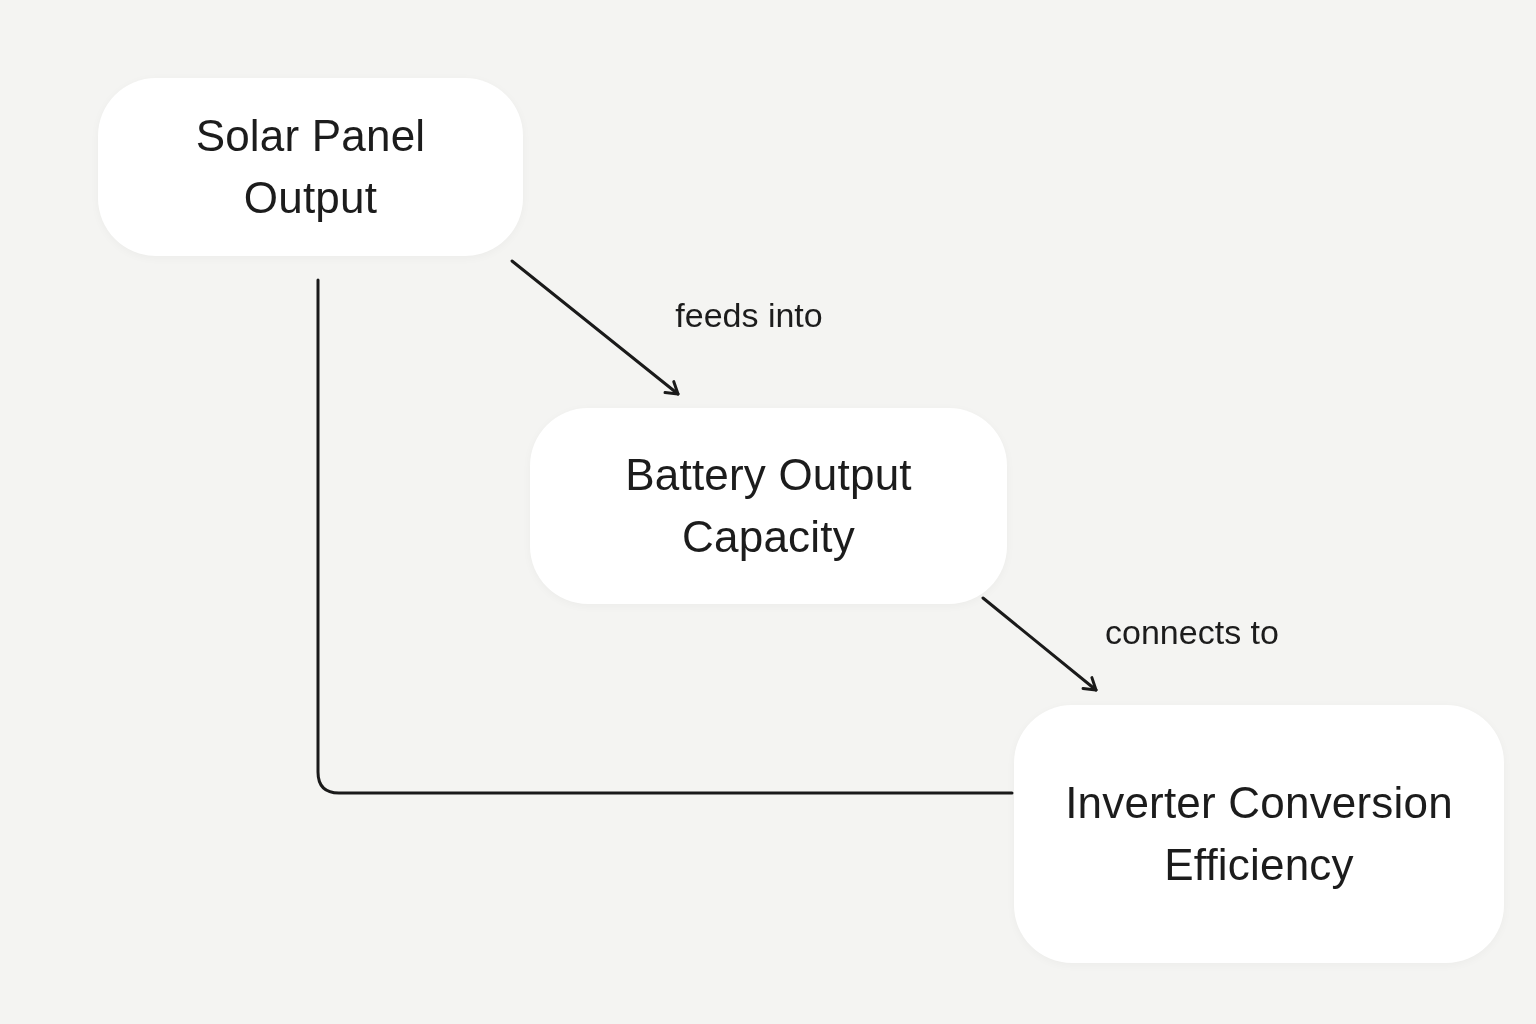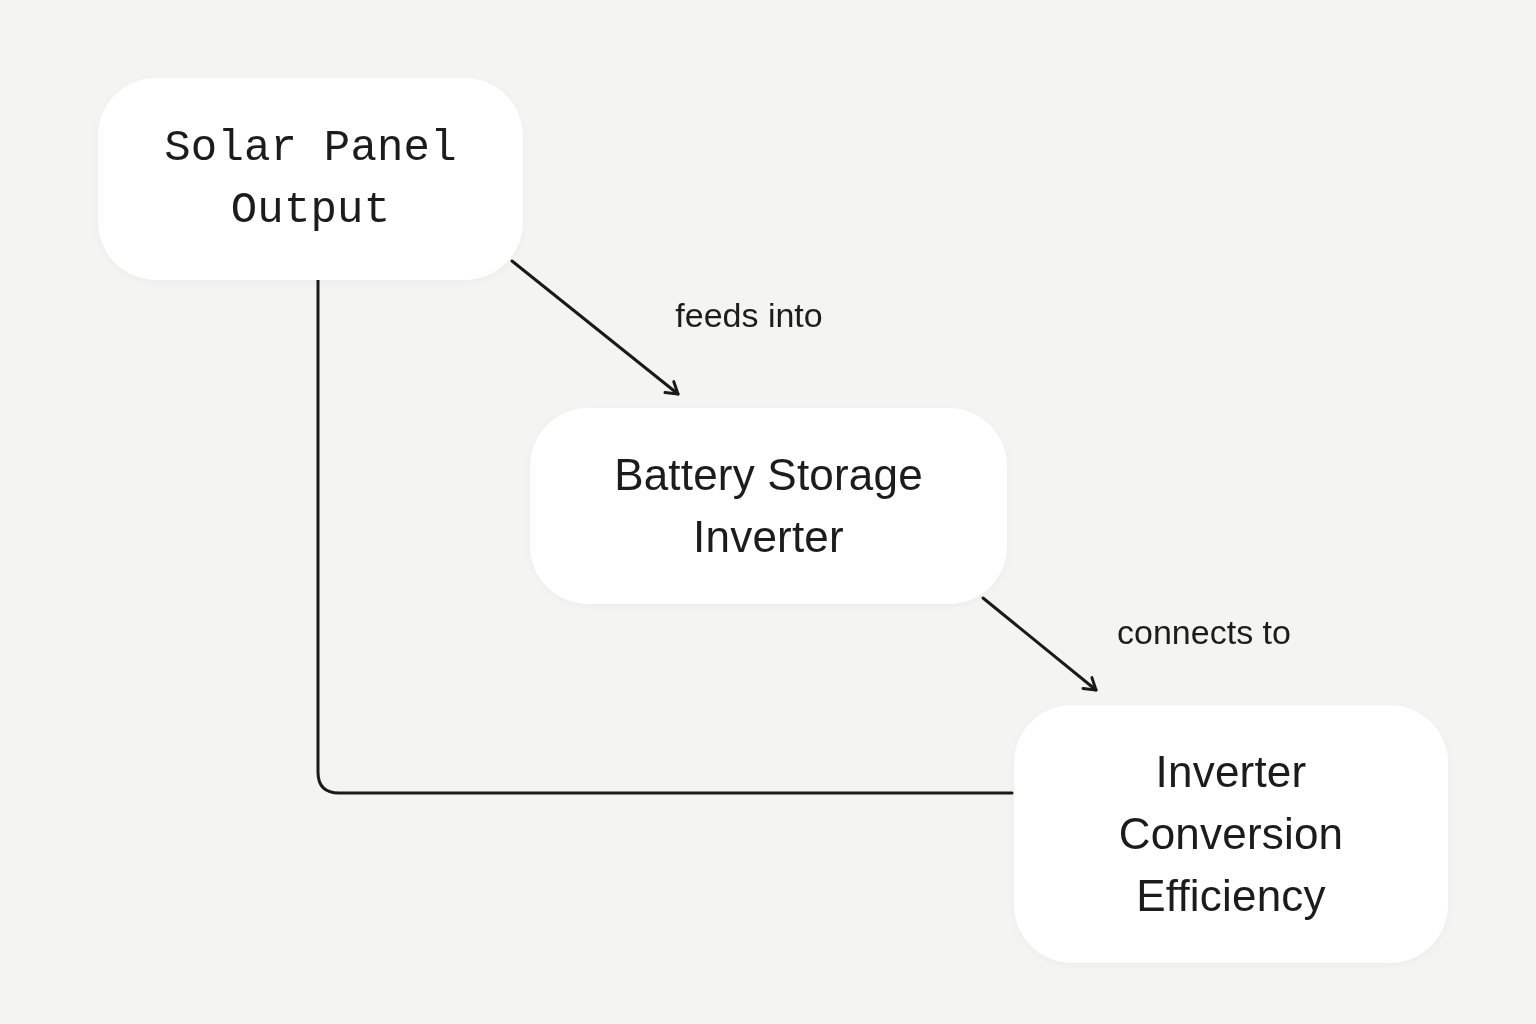--- a/index.html
+++ b/index.html
@@ -40,33 +40,33 @@
     justify-content: center;
     text-align: center;
     color: var(--text);
     font-size: 44px;
     font-weight: 500;
     line-height: 62px;
     letter-spacing: 0.2px;
     box-shadow: 0 2px 10px rgba(0,0,0,0.035);
     padding: 0 42px;
   }
-  .node-solar    { left: 98px;   top: 78px;  width: 425px; height: 202px; font-family: Liberation Mono, monospace; }
+  .node-solar    { left: 98px;   top: 78px;  width: 425px; height: 178px; }
   .node-battery  { left: 530px;  top: 408px; width: 477px; height: 196px; }
-  .node-inverter { left: 1014px; top: 705px; width: 434px; height: 258px; }
+  .node-inverter { left: 1014px; top: 705px; width: 490px; height: 258px; }
   .edge-label {
     position: absolute;
     transform: translate(-50%, -50%);
     color: var(--text);
     font-size: 34px;
     font-weight: 400;
     white-space: nowrap;
   }
   .edge-label-feeds    { left: 749px;  top: 315px; }
-  .edge-label-connects { left: 1192px; top: 632px; margin-left: 12px; }
+  .edge-label-connects { left: 1192px; top: 632px; }
 </style>
 </head>
 <body>
 
 <div class="stage">
 
   <svg class="edges-layer" viewBox="0 0 1536 1024" xmlns="http://www.w3.org/2000/svg">
     <defs>
       <marker id="arrowhead" markerUnits="userSpaceOnUse" markerWidth="30" markerHeight="30" viewBox="-15 -15 30 30" refX="0" refY="0" orient="auto">
         <path d="M-11,-7 L0,0 L-11,7" fill="none" stroke="#1a1a1a" stroke-width="3" stroke-linecap="round" stroke-linejoin="round"></path>
@@ -78,21 +78,21 @@
     <path class="edge-path" d="M 983 598 L 1096 690" marker-end="url(#arrowhead)"></path>
 
     <path class="edge-path" d="M 318 280 L 318 772 Q 318 793 339 793 L 1012 793"></path>
   </svg>
 
   <div class="node node-solar">
     <span>Solar Panel Output</span>
   </div>
 
   <div class="node node-battery">
-    <span>Battery Storage Inverter</span>
+    <span>Battery Output Capacity</span>
   </div>
 
   <div class="node node-inverter">
     <span>Inverter Conversion Efficiency</span>
   </div>
 
   <div class="edge-label edge-label-feeds">feeds into</div>
 
   <div class="edge-label edge-label-connects">connects to</div>
 

